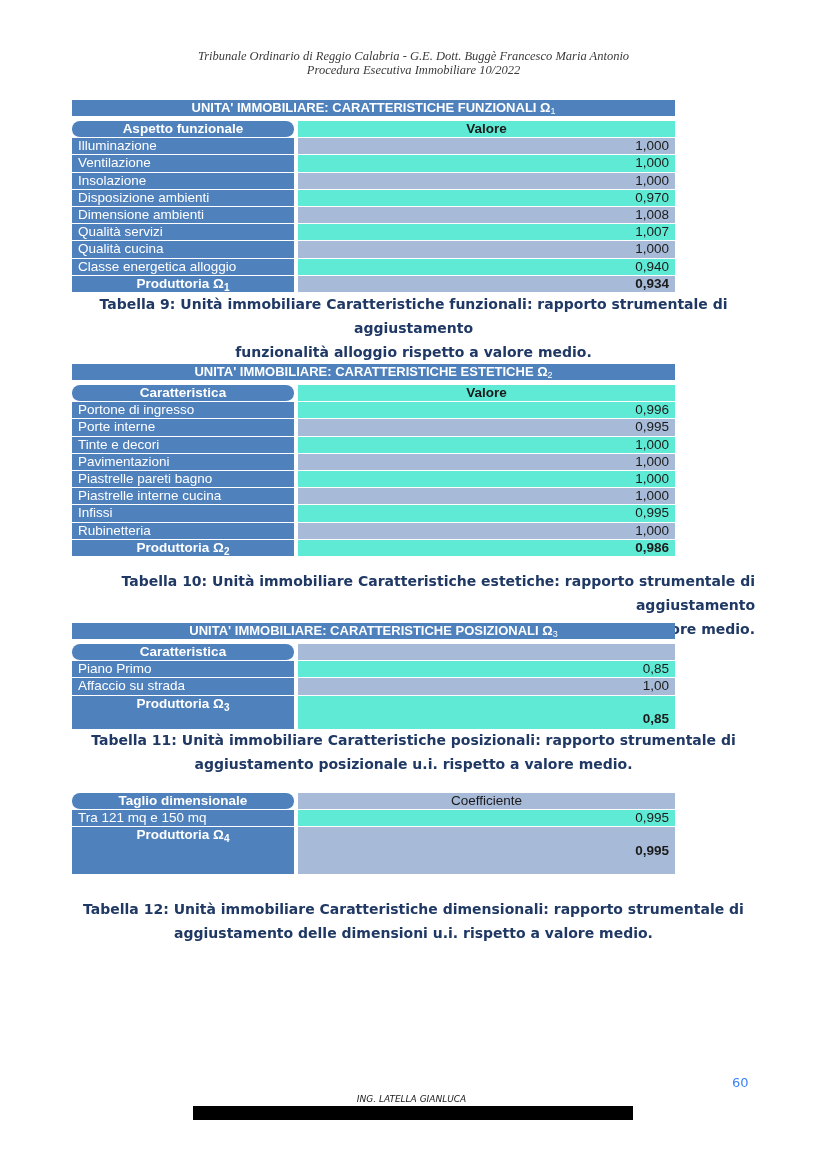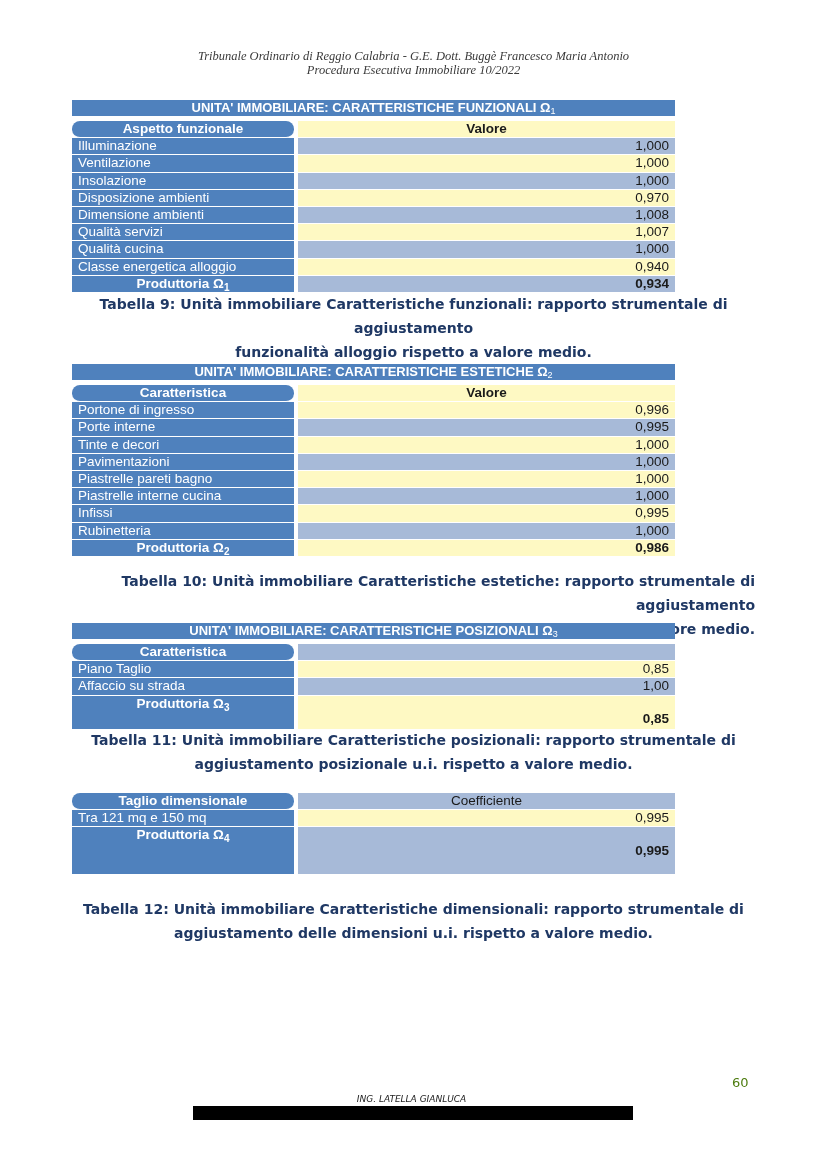--- a/index.html
+++ b/index.html
@@ -25,36 +25,36 @@
     white-space: nowrap; overflow: hidden;
   }
   .row .rc {
     flex: 1; margin-left: 4px; font-size: 13.5px; line-height: 16px;
     text-align: right; padding-right: 6px; border-bottom: 1px solid #ffffff;
     color: #1a1a1a;
   }
   .row.hdr .lc { text-align: center; font-weight: bold; padding-left: 0; border-radius: 8px; }
   .row.hdr .rc { text-align: center; font-weight: bold; padding-right: 0; }
   .row.hdr .rc.normal { font-weight: normal; }
-  .light { background: #fef9c3; }
+  .light { background: #5eead4; }
   .dark { background: #a7bad8; }
   .row.prod .lc { text-align: center; font-weight: bold; padding-left: 0; }
   .row.prod .rc { font-weight: bold; }
   .row.prod .lc sub { font-size: 10px; vertical-align: -3px; }
   .row.tall .rc { display: flex; align-items: flex-end; justify-content: flex-end; padding-bottom: 2px; }
 
   .caption {
     position: absolute; left: 72px; width: 683px; text-align: center;
     font-family: "DejaVu Sans", sans-serif; font-weight: bold; font-size: 14px;
     line-height: 24px; color: #1f3864;
   }
 
   .page-num {
     position: absolute; top: 1075px; left: 732px; font-family: "DejaVu Sans", sans-serif;
-    font-size: 13px; color: #4d7c0f;
+    font-size: 13px; color: #3b82f6;
   }
   .footer-name {
     position: absolute; top: 1094px; left: 0; width: 827px; text-align: center;
     font-family: "DejaVu Sans", sans-serif; font-style: italic; font-size: 9px; color: #222;
     padding-right: 4px;
   }
   .footer-bar {
     position: absolute; top: 1106px; left: 193px; width: 440px; height: 14px; background: #000;
   }
 </style>
@@ -162,21 +162,21 @@
   <div>estetica u.i. rispetto a valore medio.</div>
 </div>
 
 <div class="tbl" style="top:623px;">
   <div class="tbl-title"><span>UNITA'  IMMOBILIARE: CARATTERISTICHE POSIZIONALI Ω</span><sub>3</sub></div>
   <div class="row hdr">
     <div class="lc">Caratteristica</div>
     <div class="rc dark"></div>
   </div>
   <div class="row">
-      <div class="lc">Piano Taglio</div>
+      <div class="lc">Piano Primo</div>
       <div class="rc light">0,85</div>
     </div>
   <div class="row">
       <div class="lc">Affaccio su strada</div>
       <div class="rc dark">1,00</div>
     </div>
   <div class="row prod tall" style="height:34px;">
     <div class="lc"><span>Produttoria  Ω</span><sub>3</sub></div>
     <div class="rc light">0,85</div>
   </div>

